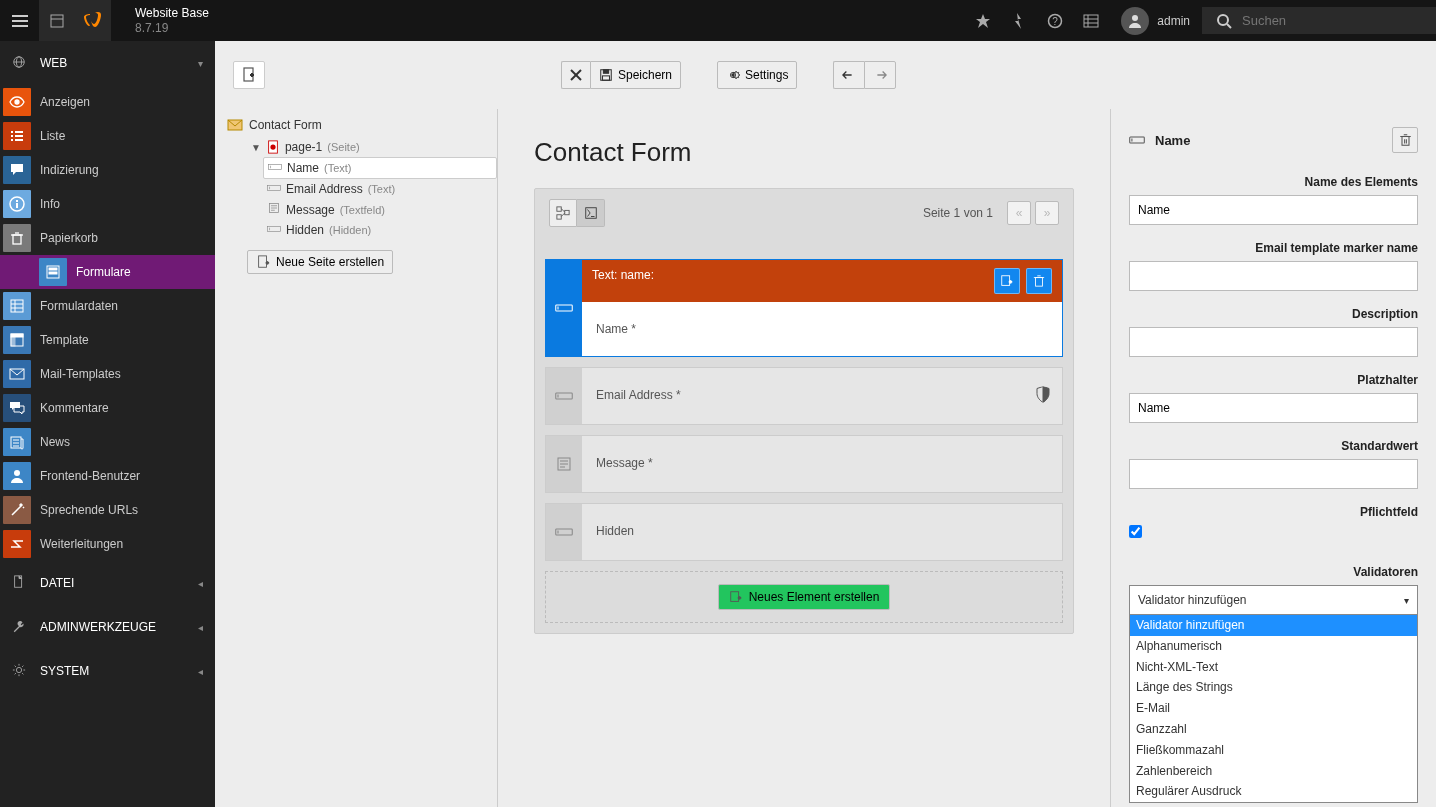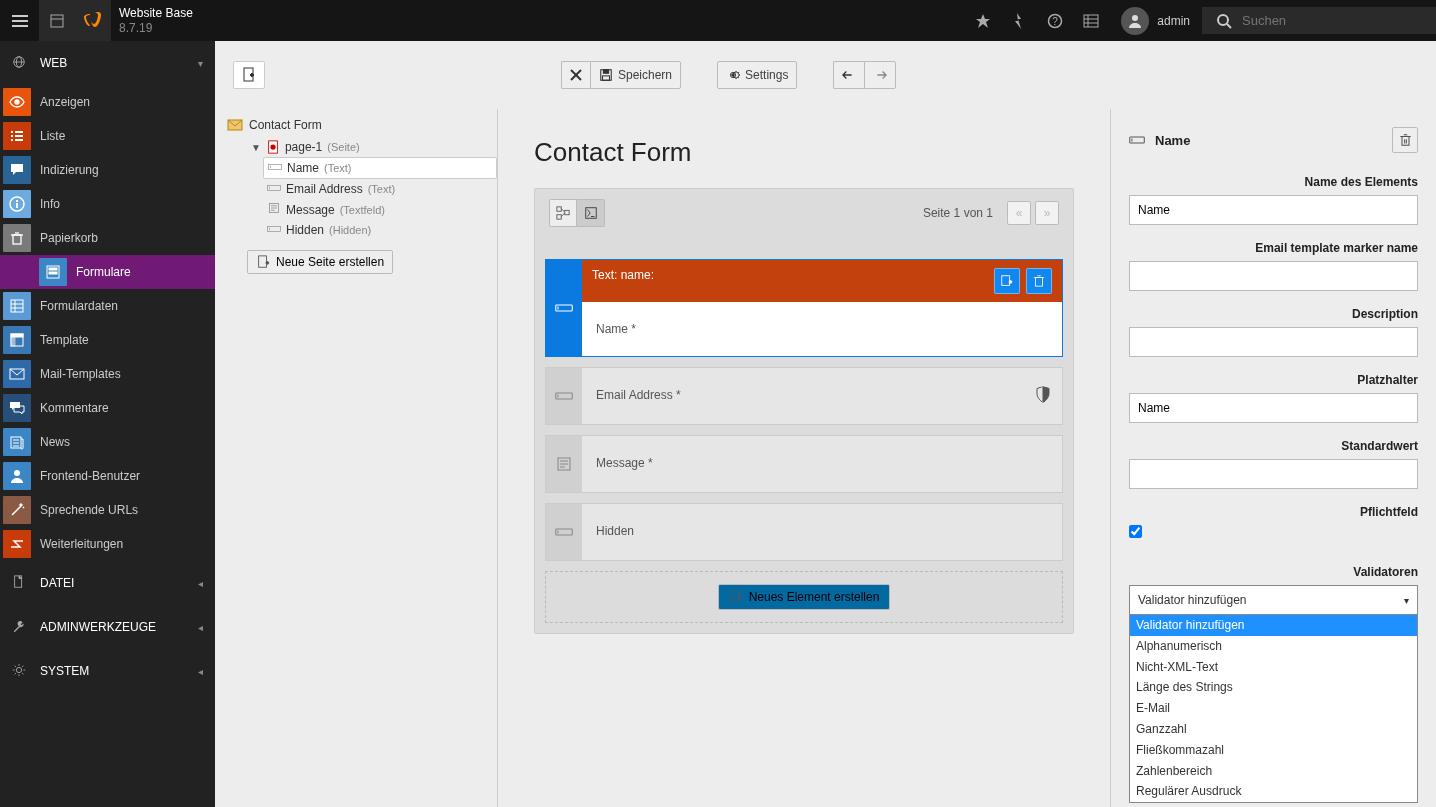--- a/index.html
+++ b/index.html
@@ -3,21 +3,21 @@
 <meta charset="utf-8">
 <style>
   * { box-sizing: border-box; margin: 0; padding: 0; }
   body { font-family: Verdana, "Helvetica Neue", Arial, sans-serif; font-size: 12px; color: #333; background: #ededed; overflow: hidden; }
   
   
   .topbar { height: 41px; background: #151515; display: flex; align-items: center; color: #ccc; }
   .topbar .hamburger { width: 39px; height: 41px; display:flex; align-items:center; justify-content:center; cursor:pointer; }
   .topbar .brand-icon { width: 36px; height:41px; display:flex; align-items:center; justify-content:center; background:#292929; }
   .topbar .logo { width:36px; height:41px; display:flex; align-items:center; justify-content:center; background:#292929; }
-  .topbar .site-info { padding: 0 8px; }
+  .topbar .site-info { padding: 0 24px; }
   .topbar .site-title { color:#fff; font-size:12px; line-height:1.2;}
   .topbar .site-version { color:#888; font-size:12px; }
   .topbar .spacer { flex:1; }
   .topbar .icon-btn { width:36px; height:41px; display:flex; align-items:center; justify-content:center; cursor:pointer; color:#aaa; }
   .topbar .user { display:flex; align-items:center; gap:8px; padding:0 12px; cursor:pointer; }
   .topbar .user .avatar { width:28px; height:28px; border-radius:50%; background:#555; display:flex; align-items:center; justify-content:center; }
   .topbar .search-box { background:#2a2a2a; height:27px; display:flex; align-items:center; padding:0 14px; gap:10px; min-width: 230px;}
   .topbar .search-box input { background:transparent; border:none; color:#ccc; outline:none; font-size:13px; width:180px; }
   
   
@@ -30,21 +30,21 @@
   .nav-group-header .caret { margin-left:auto; color:#888; font-size:10px;}
   .nav-item { display:flex; align-items:center; height:34px; padding-left:0; color:#ccc; cursor:pointer; }
   .nav-item .nav-icon { width:34px; height:34px; display:flex; align-items:center; justify-content:center; flex-shrink:0; }
   .nav-item .nav-label { padding-left:6px; }
   .nav-item.active { background:#701a75; color:#fff;padding-left:36px; }
   
   
   .content { flex:1; display:flex; flex-direction:column; background:#ededed; overflow:hidden;}
   .toolbar { height: 68px; display:flex; align-items:center; padding: 0 18px; gap:8px; }
   .toolbar .tb-group { display:flex; }
-  .toolbar button, .toolbar .tb-btn { background:#eee; border:1px solid #bbb; height:28px; padding:0 8px; display:flex; align-items:center; gap:5px; cursor:pointer; color:#404040; font-size:12px; border-radius:2px;}
+  .toolbar button, .toolbar .tb-btn { background:#eee; border:1px solid #bbb; height:28px; padding:0 8px; display:flex; align-items:center; gap:5px; cursor:pointer; color:#000000; font-size:12px; border-radius:2px;}
   .toolbar .tb-spacer { width: 280px; }
   
   .content-body { flex:1; display:flex; overflow:hidden; }
   
   
   .tree-panel { width:282px; padding:4px 0 10px 10px; background:#ededed; overflow-y:auto; }
   .tree-root { display:flex; align-items:center; gap:6px; padding:4px 2px; }
   .tree-node { padding-left: 22px; }
   .tree-row { display:flex; align-items:center; gap:5px; padding:3px 4px; cursor:pointer; border-radius:2px;}
   .tree-row.selected { background:#fff; border:1px solid #ccc; }
@@ -70,21 +70,21 @@
   .field-block .field-side-icon { position:absolute; right:12px; top:50%; transform:translateY(-50%); color:#666;}
   
   .field-block.selected { border:1px solid #0a7ae0; }
   .field-block.selected .grip { background:#0a7ae0; color:#fff; }
   .field-block.selected .field-body { background:#fff; }
   .field-block .field-header { background:#c2410c; color:#fff; padding:8px 10px; display:flex; align-items:flex-start; }
   .field-block .field-header .field-actions { margin-left:auto; display:flex; gap:6px; }
   .field-block .field-header .fa-btn { width:26px; height:26px; border:1px solid rgba(255,255,255,0.4); background:#1287ef; display:flex; align-items:center; justify-content:center; border-radius:2px; cursor:pointer;}
   
   .new-element { border:1px dashed #bbb; padding:12px; display:flex; justify-content:center; }
-  .new-element button { background:#0369a1; border:1px solid #bbb; padding:5px 10px; display:flex; align-items:center; gap:6px; cursor:pointer; border-radius:2px; font-size:12px;}
+  .new-element button { background:#22c55e; border:1px solid #bbb; padding:5px 10px; display:flex; align-items:center; gap:6px; cursor:pointer; border-radius:2px; font-size:12px;}
   
   
   .inspector { width:326px; background:#ededed; border-left:1px solid #ccc; padding: 18px 18px 30px 18px; overflow-y:visible; position:relative;}
   .inspector-header { display:flex; align-items:center; gap:10px; margin-bottom:22px;}
   .inspector-header .title { font-weight:bold; color:#222; font-size:13px;}
   .inspector-header .del-btn { margin-left:auto; width:26px; height:26px; border:1px solid #bbb; background:#eee; display:flex; align-items:center; justify-content:center; cursor:pointer; border-radius:2px;}
   .form-group { margin-bottom:16px; }
   .form-group label { display:block; font-weight:bold; color:#222; margin-bottom:6px; font-size:12px;text-align:right;}
   .form-group input[type=text] { width:100%; height:30px; border:1px solid #bbb; padding:0 8px; font-size:12px; background:#fff;}
   .select-box { position:relative; }

